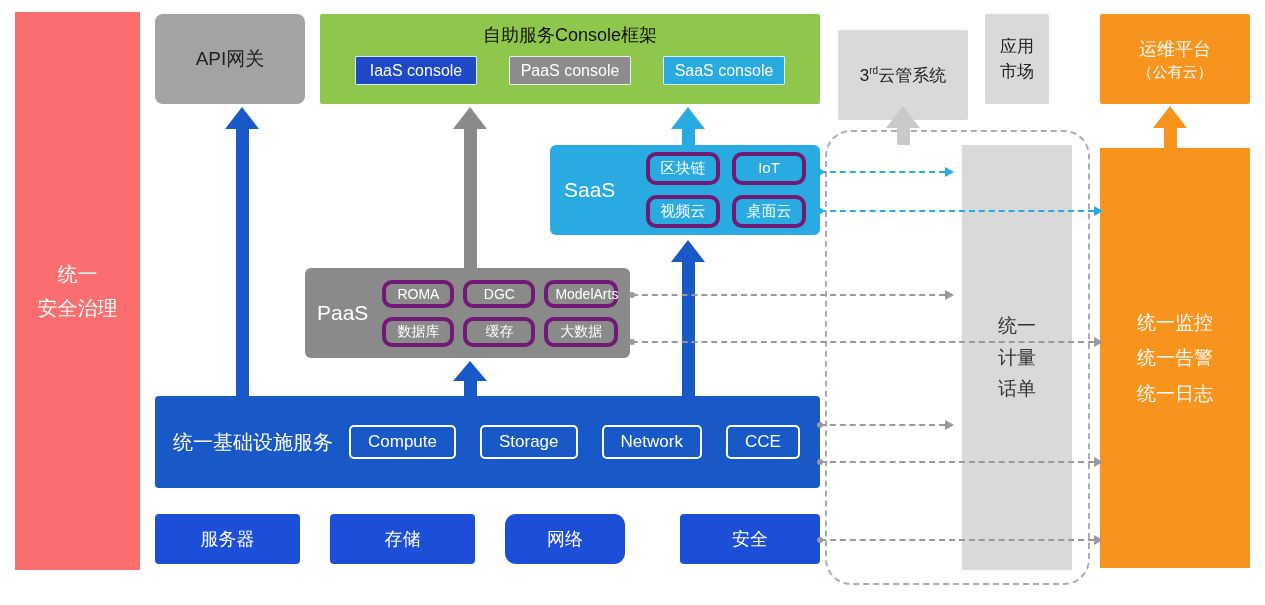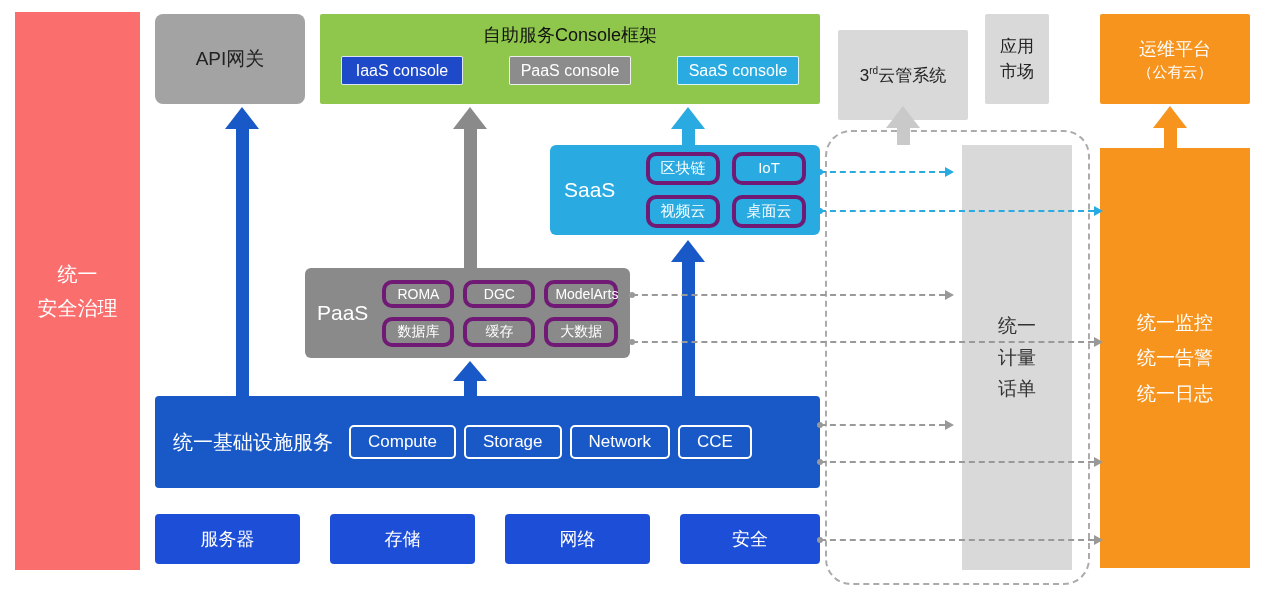--- a/index.html
+++ b/index.html
@@ -11,21 +11,21 @@
   .multiline{white-space:pre-line;text-align:center;}
 
   
   .security-bar{left:15px;top:12px;width:125px;height:558px;background:#FA6E6E;color:#fff;font-size:20px;line-height:1.7;}
 
   
   .api-box{left:155px;top:14px;width:150px;height:90px;background:#a3a3a3;color:#222;font-size:19px;border-radius:8px;}
   .console-frame{left:320px;top:14px;width:500px;height:90px;background:#8FC74C;border-radius:2px;
     flex-direction:column;justify-content:flex-start;padding-top:9px;gap:9px;}
   .console-title{font-size:18px;color:#111;}
-  .console-btn-row{display:flex;gap:46px;}
+  .console-btn-row{display:flex;gap:32px;}
   .console-btn{min-width:122px;height:29px;display:flex;align-items:center;justify-content:center;
     color:#fff;font-size:16px;border:1px solid rgba(255,255,255,.85);border-radius:2px;padding:0 8px;box-sizing:border-box;}
   .iaas{background:#1E49C8;} .paasb{background:#8C8C8C;} .saasb{background:#29ABE2;}
   .third-box{left:838px;top:14px;width:130px;height:90px;background:#D9D9D9;color:#222;font-size:17px;border-radius:2px;margin-top:16px;}
   .third-box sup{font-size:10px;}
   .market-box{left:985px;top:14px;width:64px;height:90px;background:#D9D9D9;color:#222;font-size:17px;line-height:1.5;border-radius:2px;}
   .ops-box{left:1100px;top:14px;width:150px;height:90px;background:#F7941E;color:#fff;flex-direction:column;gap:2px;border-radius:2px;}
   .ops-line1{font-size:18px;} .ops-line2{font-size:15px;}
 
   
@@ -36,26 +36,26 @@
   .chip{border:4px solid #701a75;border-radius:10px;color:#fff;font-size:15px;padding:3px 10px;text-align:center;min-width:46px;}
 
   
   .paas-box{left:305px;top:268px;width:325px;height:90px;background:#8A8A8A;border-radius:6px;padding:0 12px;justify-content:flex-start;gap:14px;}
   .paas-grid{grid-template-columns:auto auto auto;gap:9px 9px;}
   .paas-grid .chip{font-size:14px;padding:2px 7px;min-width:50px;}
 
   
   .infra-box{left:155px;top:396px;width:665px;height:92px;background:#1858C7;border-radius:4px;padding:0 18px;justify-content:flex-start;}
   .infra-label{color:#fff;font-size:20px;margin-right:16px;white-space:nowrap;}
-  .infra-chips{display:flex;gap:8px;}
+  .infra-chips{display:flex;gap:24px;}
   .infra-chip{border:2px solid #fff;border-radius:5px;color:#fff;font-size:17px;padding:5px 17px;white-space:nowrap;}
 
   
   .bbox{top:514px;height:50px;background:#1d4ed8;color:#fff;font-size:18px;border-radius:4px;}
-  .hw1{left:155px;width:145px;} .hw2{left:330px;width:145px;} .hw3{left:505px;width:145px;} .hw4{left:680px;width:140px;}
+  .hw1{left:155px;width:145px;} .hw2{left:330px;width:145px;} .hw3{left:505px;width:120px;border-radius:11px;} .hw4{left:680px;width:140px;}
 
   
   .dashed-container{left:825px;top:130px;width:265px;height:455px;border:2px dashed #ABABAB;border-radius:26px;background:transparent;z-index:0;}
   .vbar{top:145px;width:110px;height:425px;background:#D9D9D9;color:#333;font-size:19px;line-height:1.65;z-index:1;}
   .auth-bar{left:840px;} .metering-bar{left:962px;}
   .monitor-bar{left:1100px;top:148px;width:150px;height:420px;background:#F7941E;color:#fff;font-size:19px;line-height:1.85;}
 
   
   .shaft{position:absolute;width:13px;z-index:4;}
   .head-up{position:absolute;width:0;height:0;border-left:17px solid transparent;border-right:17px solid transparent;z-index:4;}

